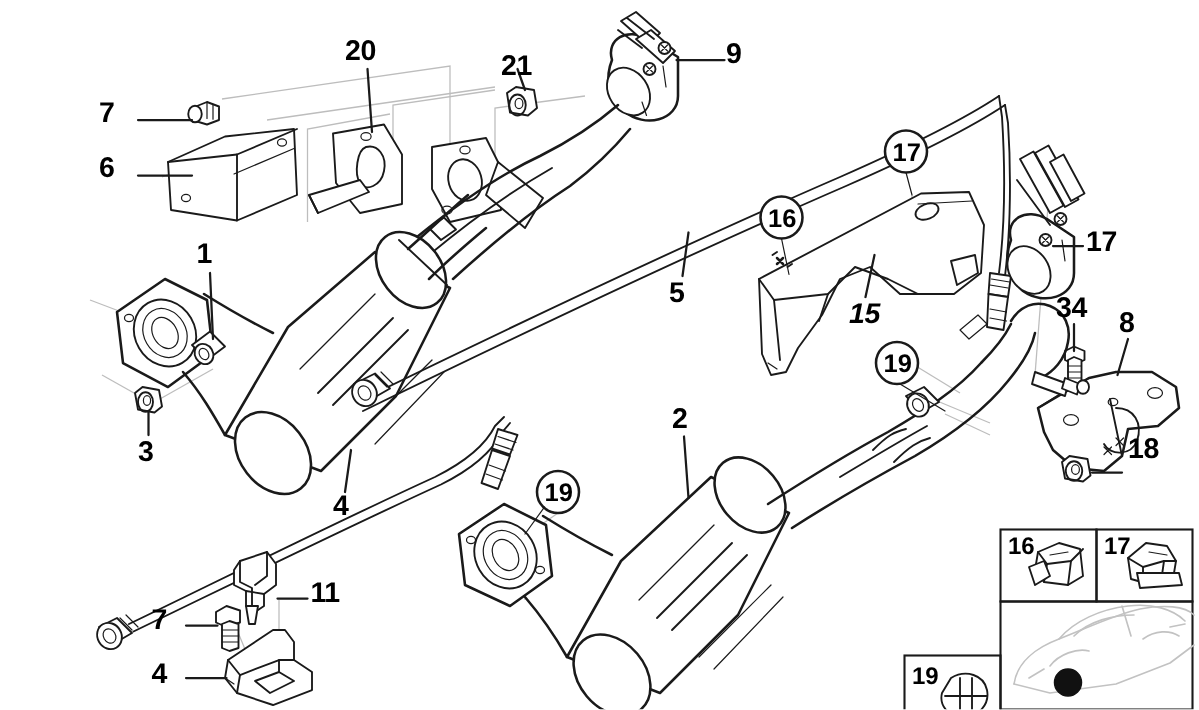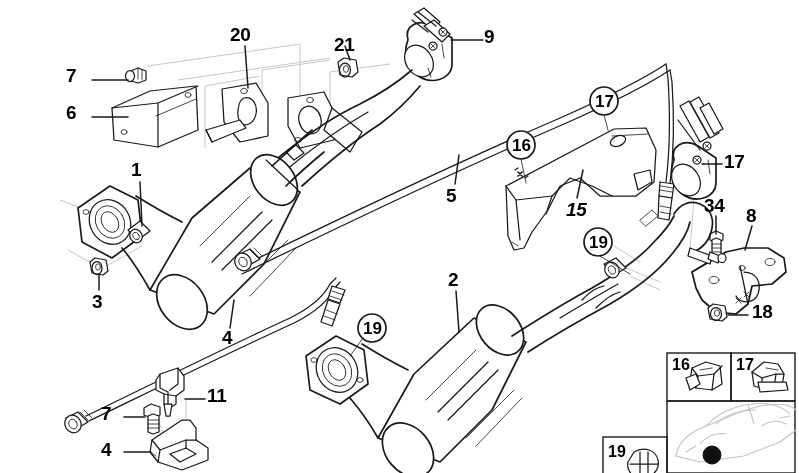--- a/index.html
+++ b/index.html
@@ -423,21 +423,21 @@
   <div class="callout" style="left:230px; top:25px;">20</div>
   <div class="callout" style="left:334px; top:35px;text-align:right;">21</div>
   <div class="callout" style="left:484px; top:27px;">9</div>
   <div class="callout" style="left:131px; top:160px;">1</div>
   <div class="callout" style="left:92px;  top:292px;">3</div>
   <div class="callout" style="left:446px; top:186px;">5</div>
   <div class="callout" style="left:566px; top:200px;font-style:italic;">15</div>
   <div class="callout" style="left:724px; top:152px;">17</div>
   <div class="callout" style="left:704px; top:196px;">34</div>
   <div class="callout" style="left:746px; top:206px;">8</div>
-  <div class="callout" style="left:752px; top:302px;text-align:right;">18</div>
+  <div class="callout" style="left:752px; top:290px;text-align:right;">18</div>
   <div class="callout" style="left:448px; top:270px;">2</div>
   <div class="callout" style="left:222px; top:328px;">4</div>
   <div class="callout" style="left:207px; top:386px;">11</div>
   <div class="callout" style="left:101px; top:404px;">7</div>
   <div class="callout" style="left:101px; top:440px;">4</div>
 
   <div class="circ-num" style="left:595px; top:93px;">17</div>
   <div class="circ-num" style="left:512px; top:137px;">16</div>
   <div class="circ-num" style="left:589px; top:234px;">19</div>
   <div class="circ-num" style="left:363px; top:320px;">19</div>

